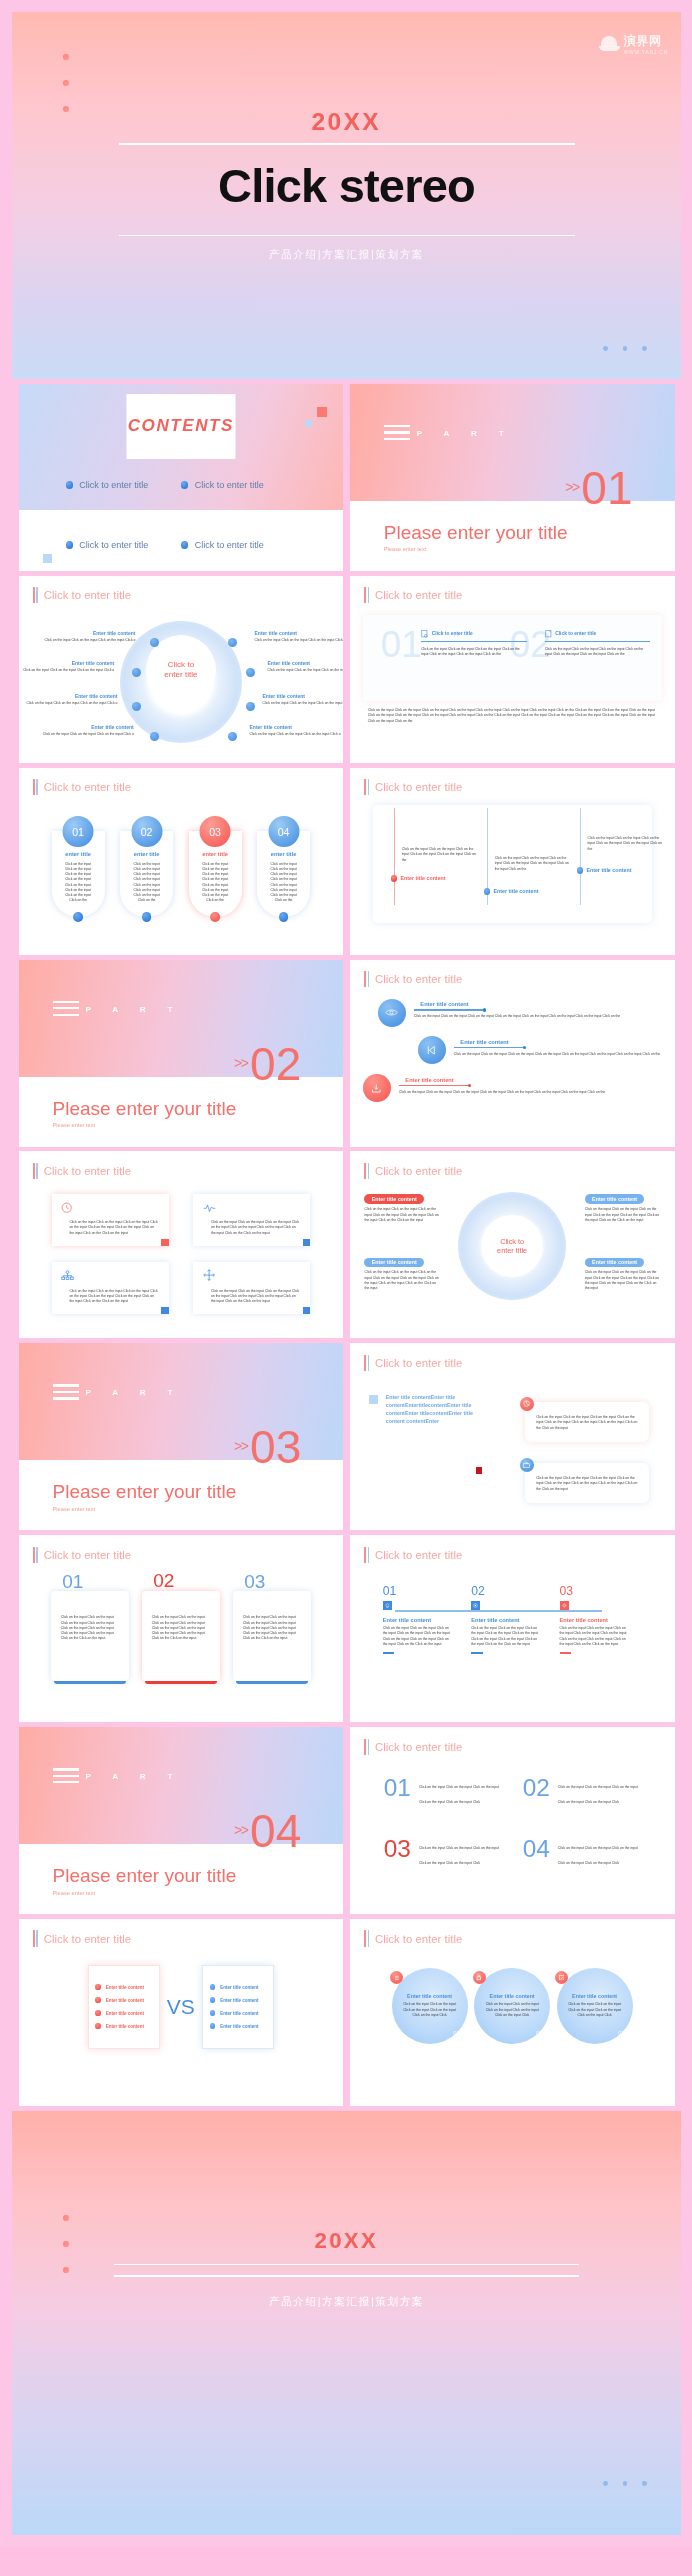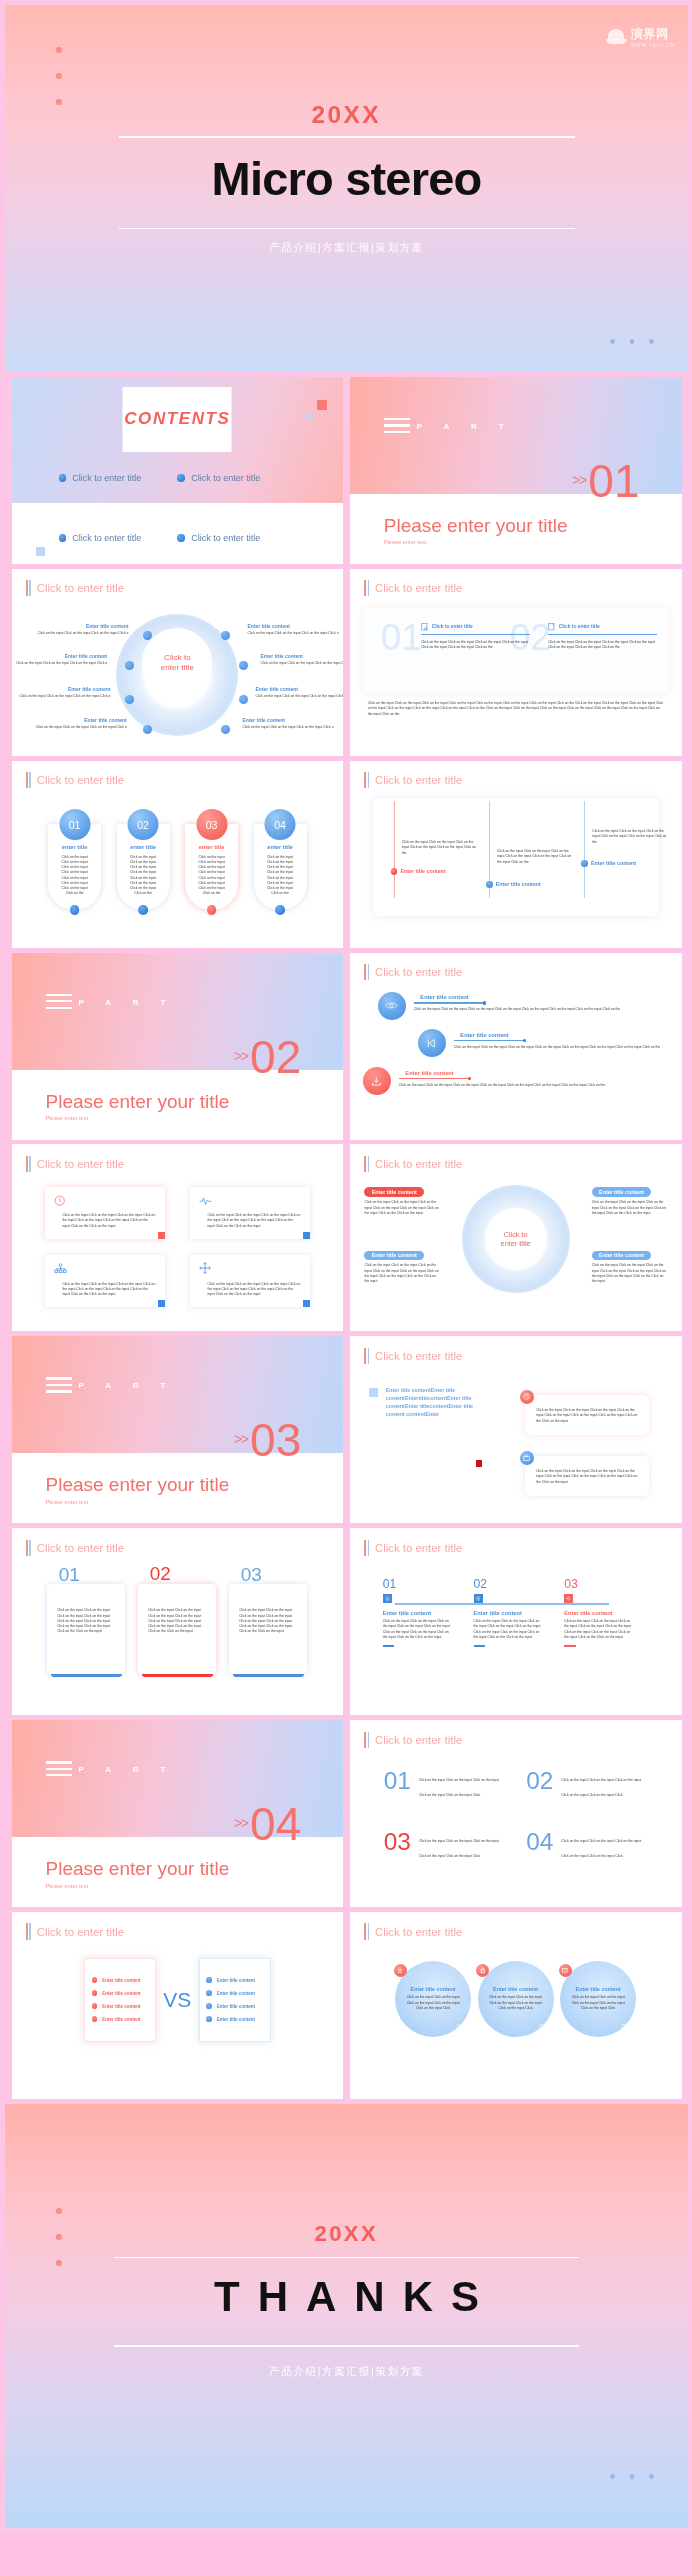--- a/index.html
+++ b/index.html
@@ -1,21 +1,21 @@
 <!DOCTYPE html>
 <html style="font-size:13px"><head>
 <meta charset="utf-8">
 <style>
   * { box-sizing: border-box; margin: 0; padding: 0; }
   body {
     width: 693px;
     background: #ffc1e3;
     font-family: "Liberation Sans", sans-serif;
   }
-  .page { width: 693px; background: #fdc6e6; padding: 5px; }
+  .page { width: 693px; background: #fdc6e6; padding: 12px; }
 
   
   .slide {
     background: #fff;
     position: relative;
     overflow: hidden;
   }
   .grid {
     display: grid;
     grid-template-columns: 1fr 1fr;
@@ -274,21 +274,21 @@
       </div>
     <div class="brand">
       <div class="brand-mark"></div>
       <div>
         <span class="brand-text">演界网</span>
         <span class="brand-url">WWW.YANJ.CN</span>
       </div>
     </div>
     <div class="cover-year">20XX</div>
     <div class="cover-rule"></div>
-    <div class="cover-title">Micro stereo</div>
+    <div class="cover-title">Click stereo</div>
     <div class="cover-rule"></div>
     <div class="cover-sub">产品介绍|方案汇报|策划方案</div>
     <div class="cover-bdots">
         <i></i>
         <i></i>
         <i></i>
       </div>
   </div>
 
   <div class="grid">
@@ -971,21 +971,20 @@
   </div>
 
   <div class="slide thanks">
     <div class="cover-dots" style="left:51px;top:104px">
         <i></i>
         <i></i>
         <i></i>
       </div>
     <div class="t-year">20XX</div>
     <div class="t-rule"></div>
-    <div class="t-title">THANKS</div>
     <div class="t-rule"></div>
     <div class="t-sub">产品介绍|方案汇报|策划方案</div>
     <div class="cover-bdots" style="right:34px;bottom:49px">
         <i></i>
         <i></i>
         <i></i>
       </div>
   </div>
 
 </div>

